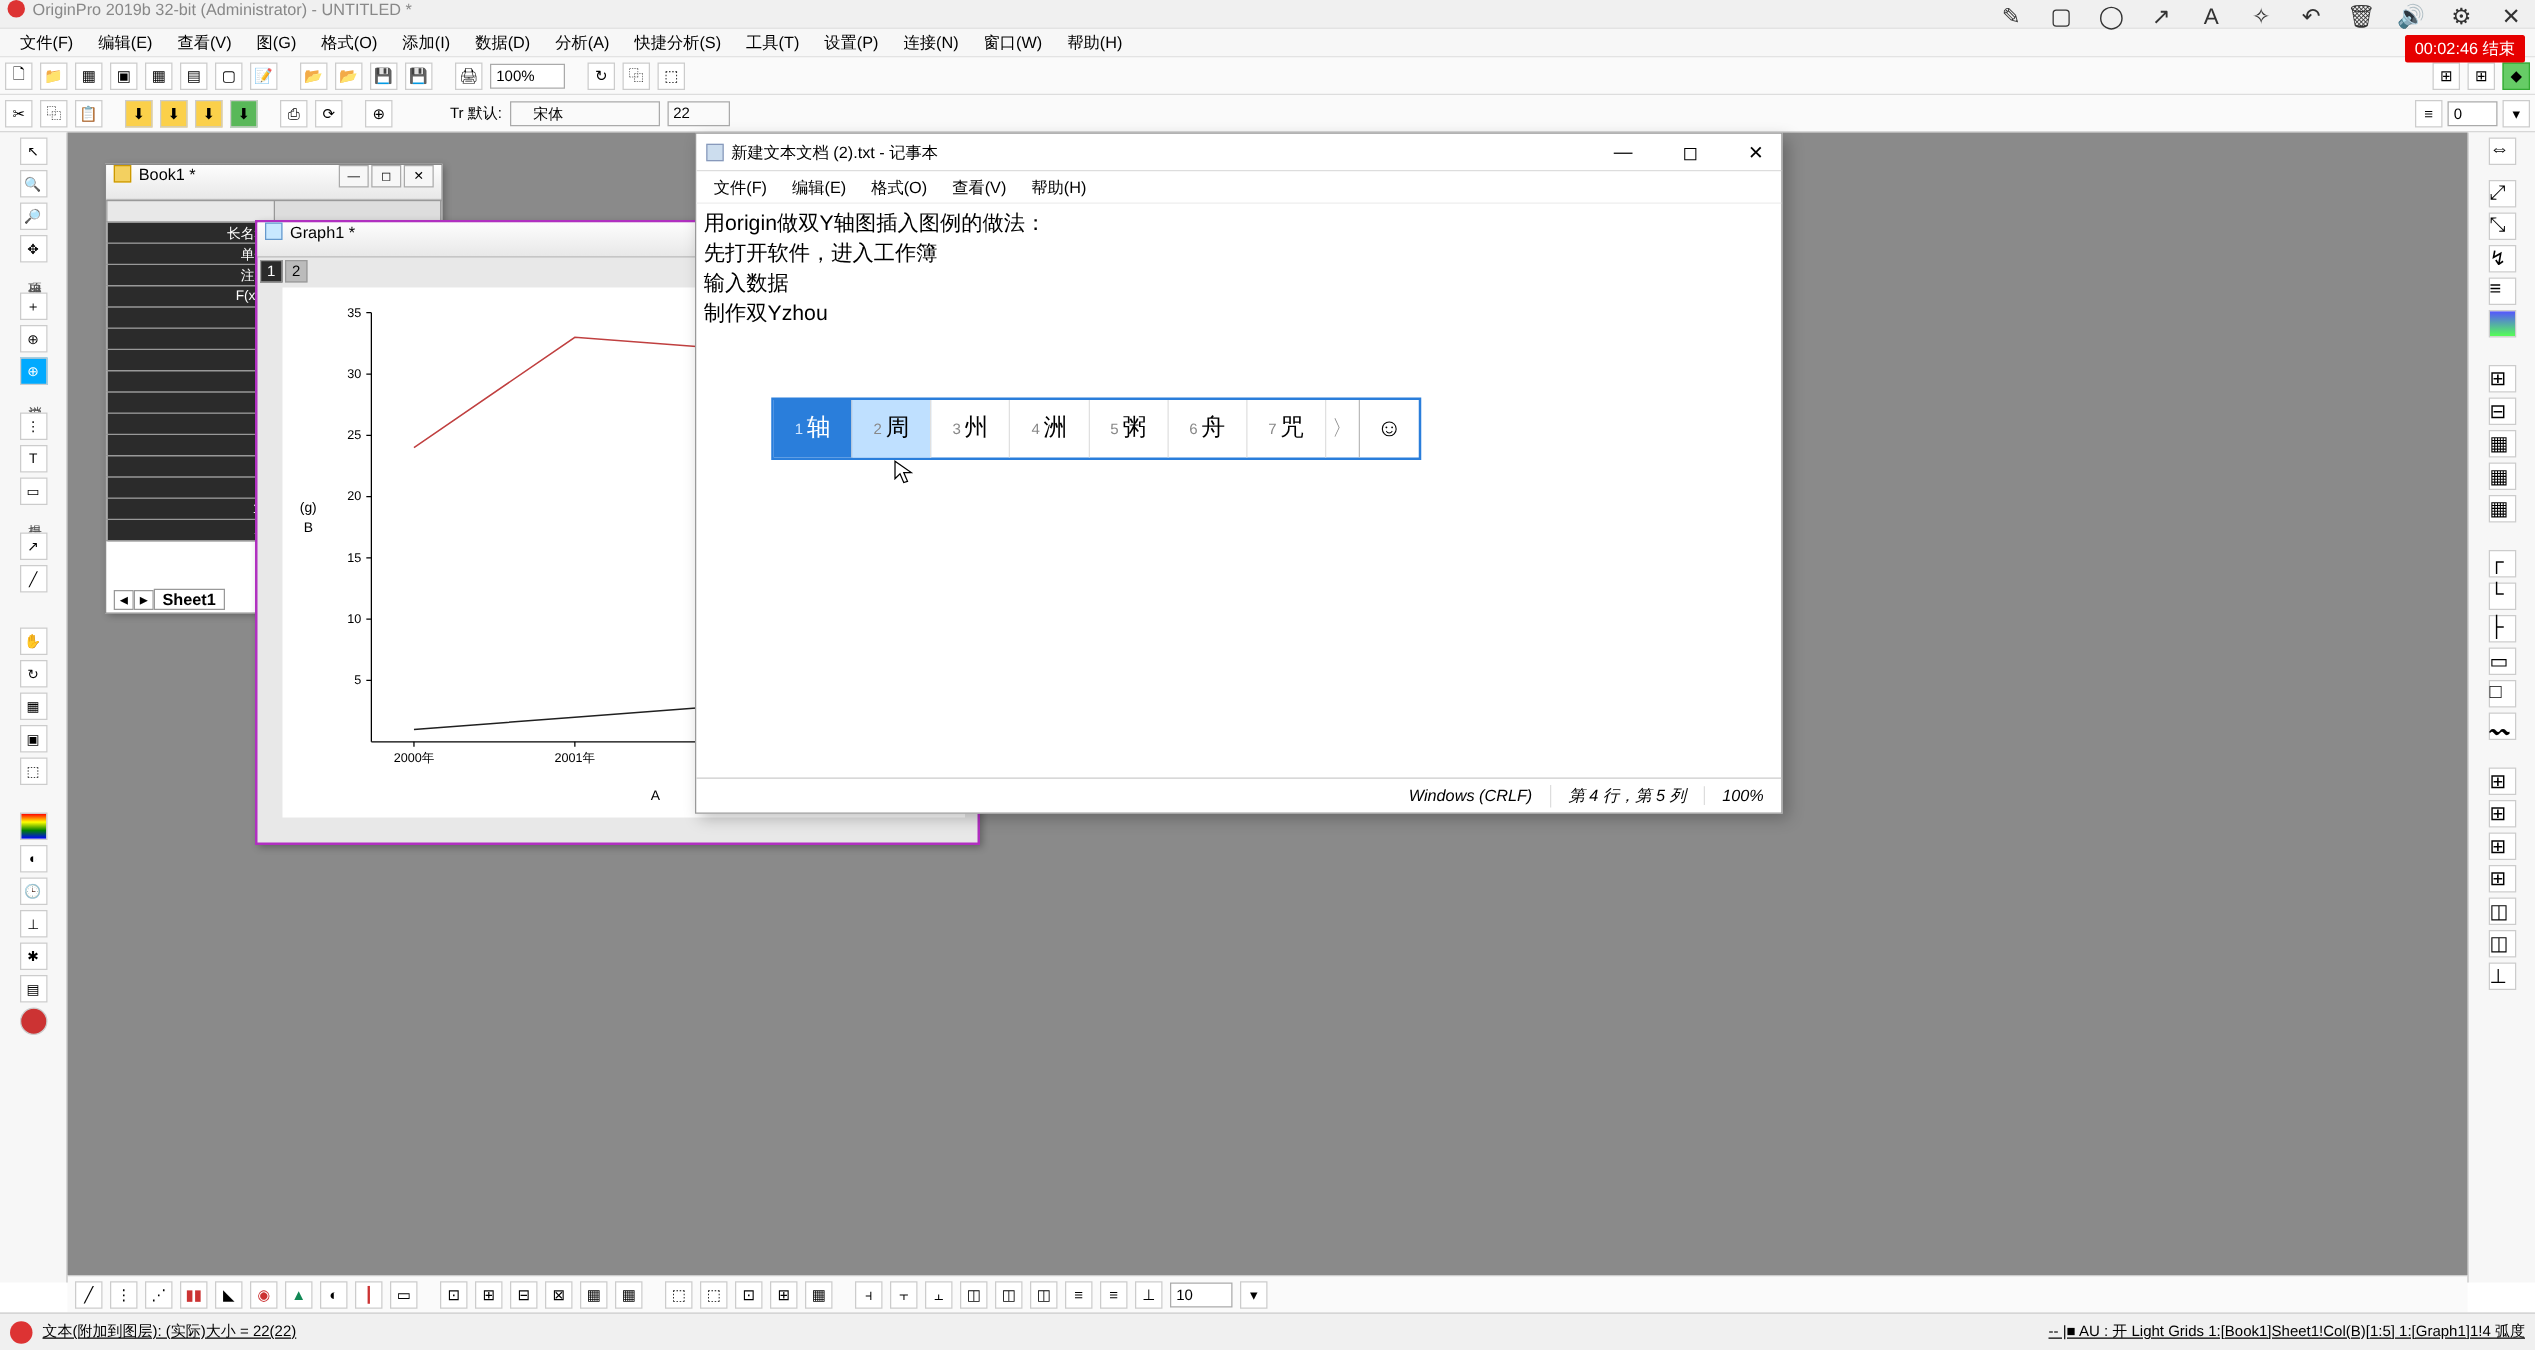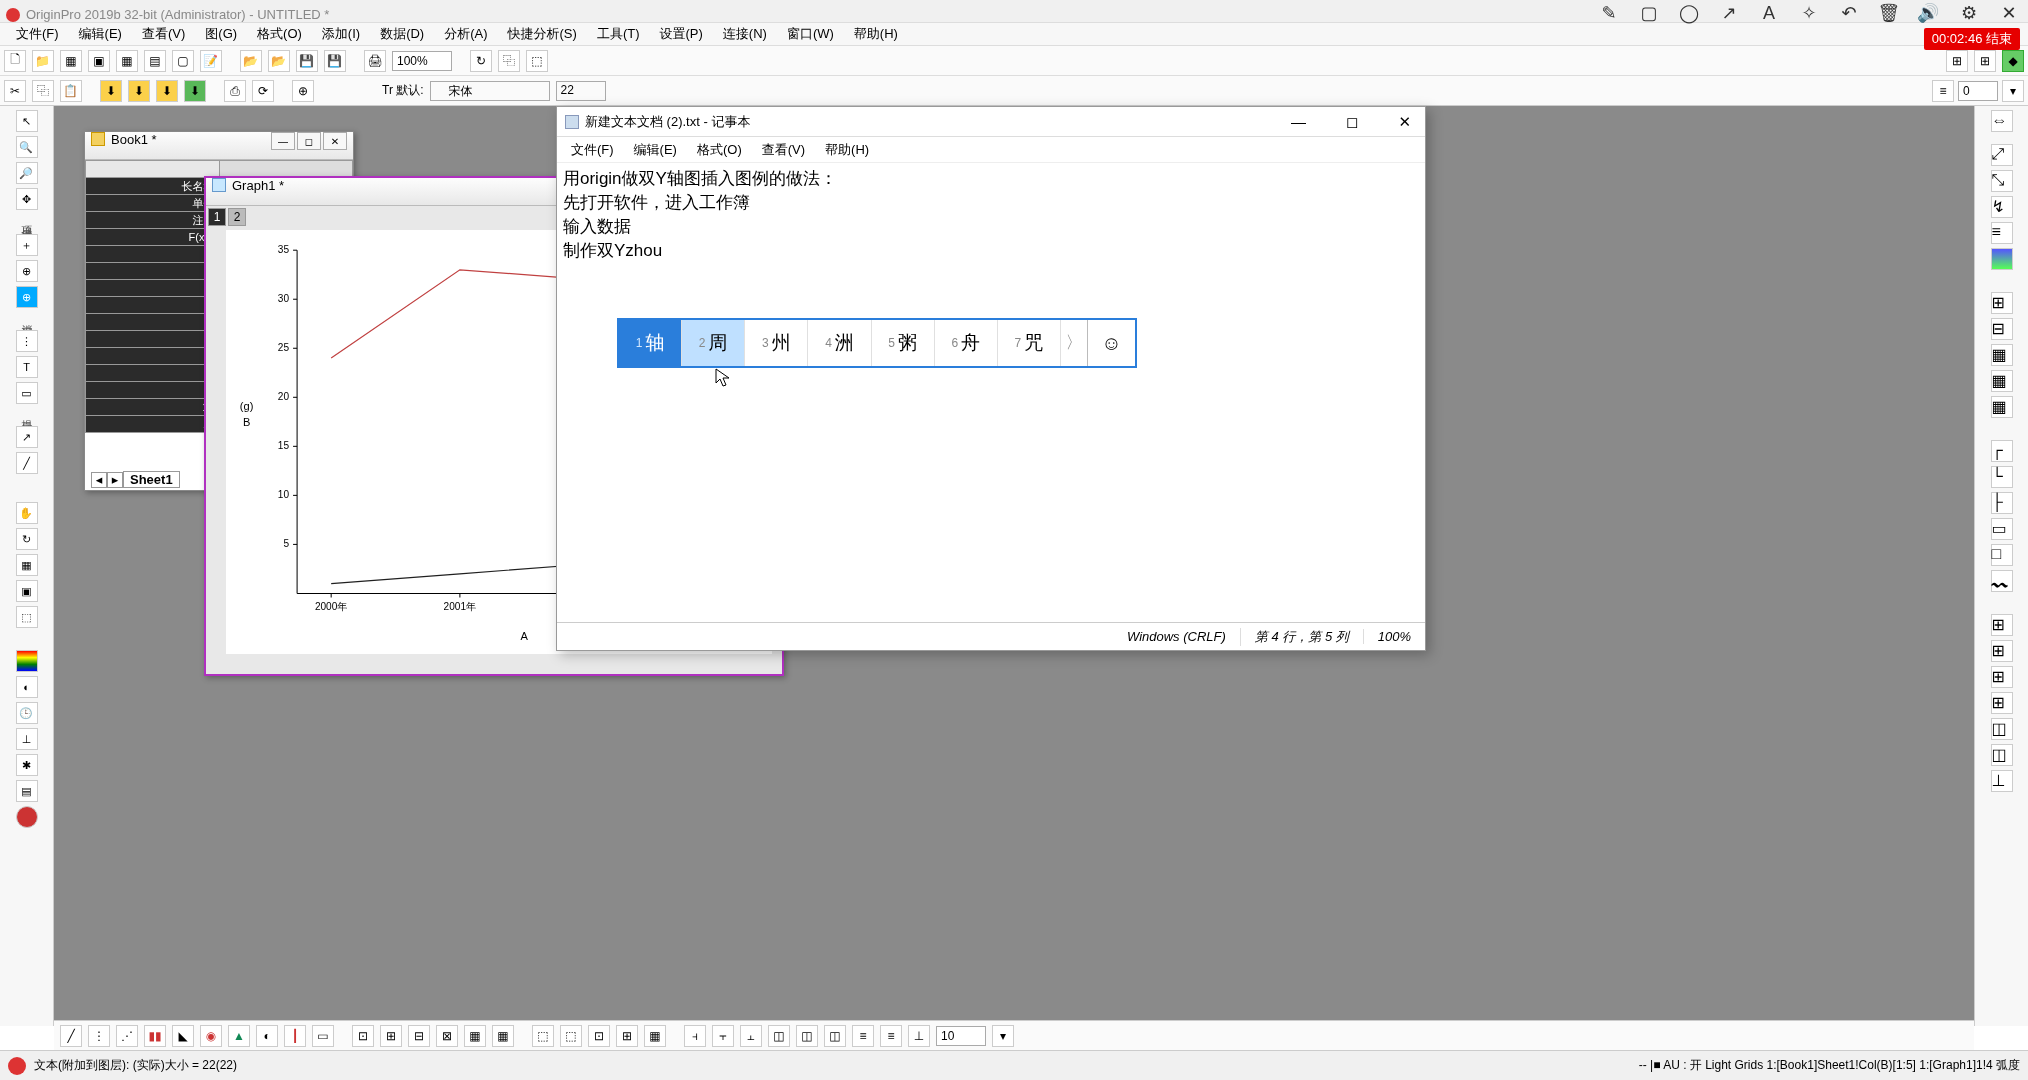--- a/index.html
+++ b/index.html
@@ -1,47 +1,47 @@
 <!DOCTYPE html>
 <html><head>
 <meta charset="utf-8">
 <style>
 * { margin:0; padding:0; box-sizing:border-box; font-family:"Microsoft YaHei","Segoe UI",sans-serif; }
 body { background:#fff; width:2028px; height:1080px; overflow:hidden; position:relative; }
 
-.titlebar { height:22px; background:#f0f0f0; display:flex; align-items:flex-end; padding:0 6px; font-size:13px; color:#888; }
+.titlebar { height:22px; background:#f0f0f0; display:flex; align-items:flex-start; padding:0 6px; font-size:13px; color:#888; }
 .titlebar .oicon { width:14px;height:14px;border-radius:50%;background:#d33; margin-right:6px; }
 .tb-right { position:absolute; right:8px; top:2px; display:flex; gap:18px; align-items:center; }
 .tb-right .tbbtn { width:22px;height:22px; display:flex;align-items:center;justify-content:center; color:#333; font-size:18px; cursor:pointer; }
 .rec-badge { position:absolute; right:8px; top:28px; background:#e60000; color:#fff; padding:2px 8px; font-size:13px; border-radius:2px; }
 
 .menubar { height:24px; background:#f7f7f7; display:flex; align-items:center; padding:0 6px; font-size:13px; gap:0; border-top:1px solid #ddd; border-bottom:1px solid #ddd; }
 .menubar .mi { padding:2px 10px; cursor:pointer; }
 
 .toolbar { height:30px; background:#fafafa; display:flex; align-items:center; padding:0 4px; gap:6px; border-bottom:1px solid #ddd; }
 .tbtn { width:22px;height:22px; background:#fff; border:1px solid #ccc; display:inline-flex;align-items:center;justify-content:center; font-size:12px; cursor:pointer; }
 .sep { width:6px; }
 .zoom-in { width:60px; height:20px; border:1px solid #aaa; font-size:12px; padding:0 4px; }
 
 .subbar { height:30px; background:#fafafa; display:flex; align-items:center; padding:0 4px; gap:6px; border-bottom:1px solid #ccc; }
-.font-label { font-size:12px; margin-left:62px; }
+.font-label { font-size:12px; margin-left:40px; }
 .font-sel { border:1px solid #aaa; padding:1px 18px; font-size:12px; min-width:120px; height:20px; }
 .size-sel { border:1px solid #aaa; padding:1px 4px; font-size:12px; width:50px; height:20px; }
 
 .workspace { position:absolute; top:106px; left:54px; right:54px; bottom:54px; background:#8a8a8a; }
 
 .left-dock { position:absolute; top:106px; left:0; width:54px; bottom:54px; background:#f7f7f7; border-right:1px solid #ccc; display:flex; flex-direction:column; align-items:center; padding-top:4px; gap:4px; }
 .left-dock .db { width:22px;height:22px; border:1px solid #ccc; background:#fff; cursor:pointer; display:flex;align-items:center;justify-content:center; font-size:11px; }
 .left-dock .vtxt { writing-mode:vertical-rl; font-size:11px; color:#555; margin:3px 0; letter-spacing:2px; }
 .right-dock { position:absolute; top:106px; right:0; width:54px; bottom:54px; background:#f7f7f7; border-left:1px solid #ccc; display:flex; flex-direction:column; align-items:center; padding-top:4px; gap:4px; }
 .right-dock .db { width:22px;height:22px; border:1px solid #ccc; background:#fff; cursor:pointer; }
 .right-dock .vtxt { writing-mode:vertical-rl; font-size:11px; color:#555; margin:2px 0; }
 
 .bottombar { position:absolute; bottom:30px; left:54px; right:54px; height:30px; background:#fafafa; border-top:1px solid #ccc; display:flex; align-items:center; gap:6px; padding:0 6px; }
-.statusbar { position:absolute; bottom:0; left:0; right:0; height:30px; background:#f0f0f0; border-top:1px solid #ccc; display:flex; align-items:center; padding:0 8px; font-size:12px; justify-content:space-between; }
+.statusbar { position:absolute; bottom:0; left:0; right:0; height:30px; background:#f0f0f0; border-top:1px solid #ccc; display:flex; align-items:center; padding:0 8px; font-size:12px; justify-content:space-between;text-decoration:underline; }
 .statusbar .oicon { width:18px;height:18px;border-radius:50%;background:#d33; margin-right:8px; }
 
 .book-win { position:absolute; left:30px; top:25px; width:270px; height:360px; background:#fff; border:1px solid #888; box-shadow:2px 2px 6px rgba(0,0,0,.3); }
 .win-title { height:28px; background:linear-gradient(#fdfdfd,#e8e8e8); display:flex; padding:0 6px; font-size:13px; border-bottom:1px solid #bbb; }
 .win-title .icn { width:14px;height:14px;background:#f3d060;border:1px solid #c90; margin-right:6px; }
 .win-ctrls { margin-left:auto; display:flex; gap:2px; }
 .win-ctrls span { width:24px;height:18px;border:1px solid #aaa; background:#f7f7f7; display:flex;align-items:center;justify-content:center; font-size:10px; cursor:pointer; }
 
 .sheet { font-size:11px; }
 .sheet table { border-collapse:collapse; width:100%; }

